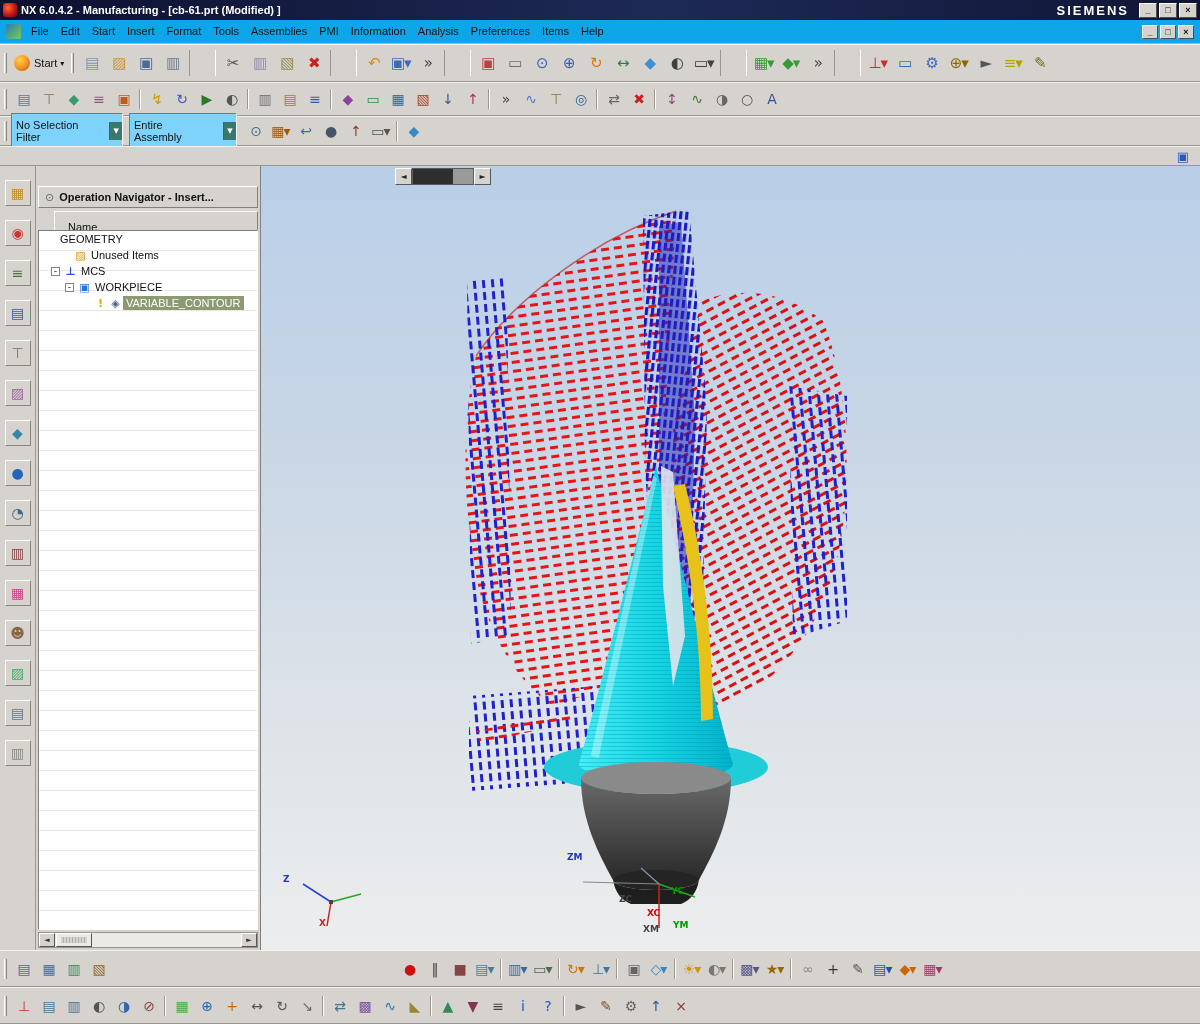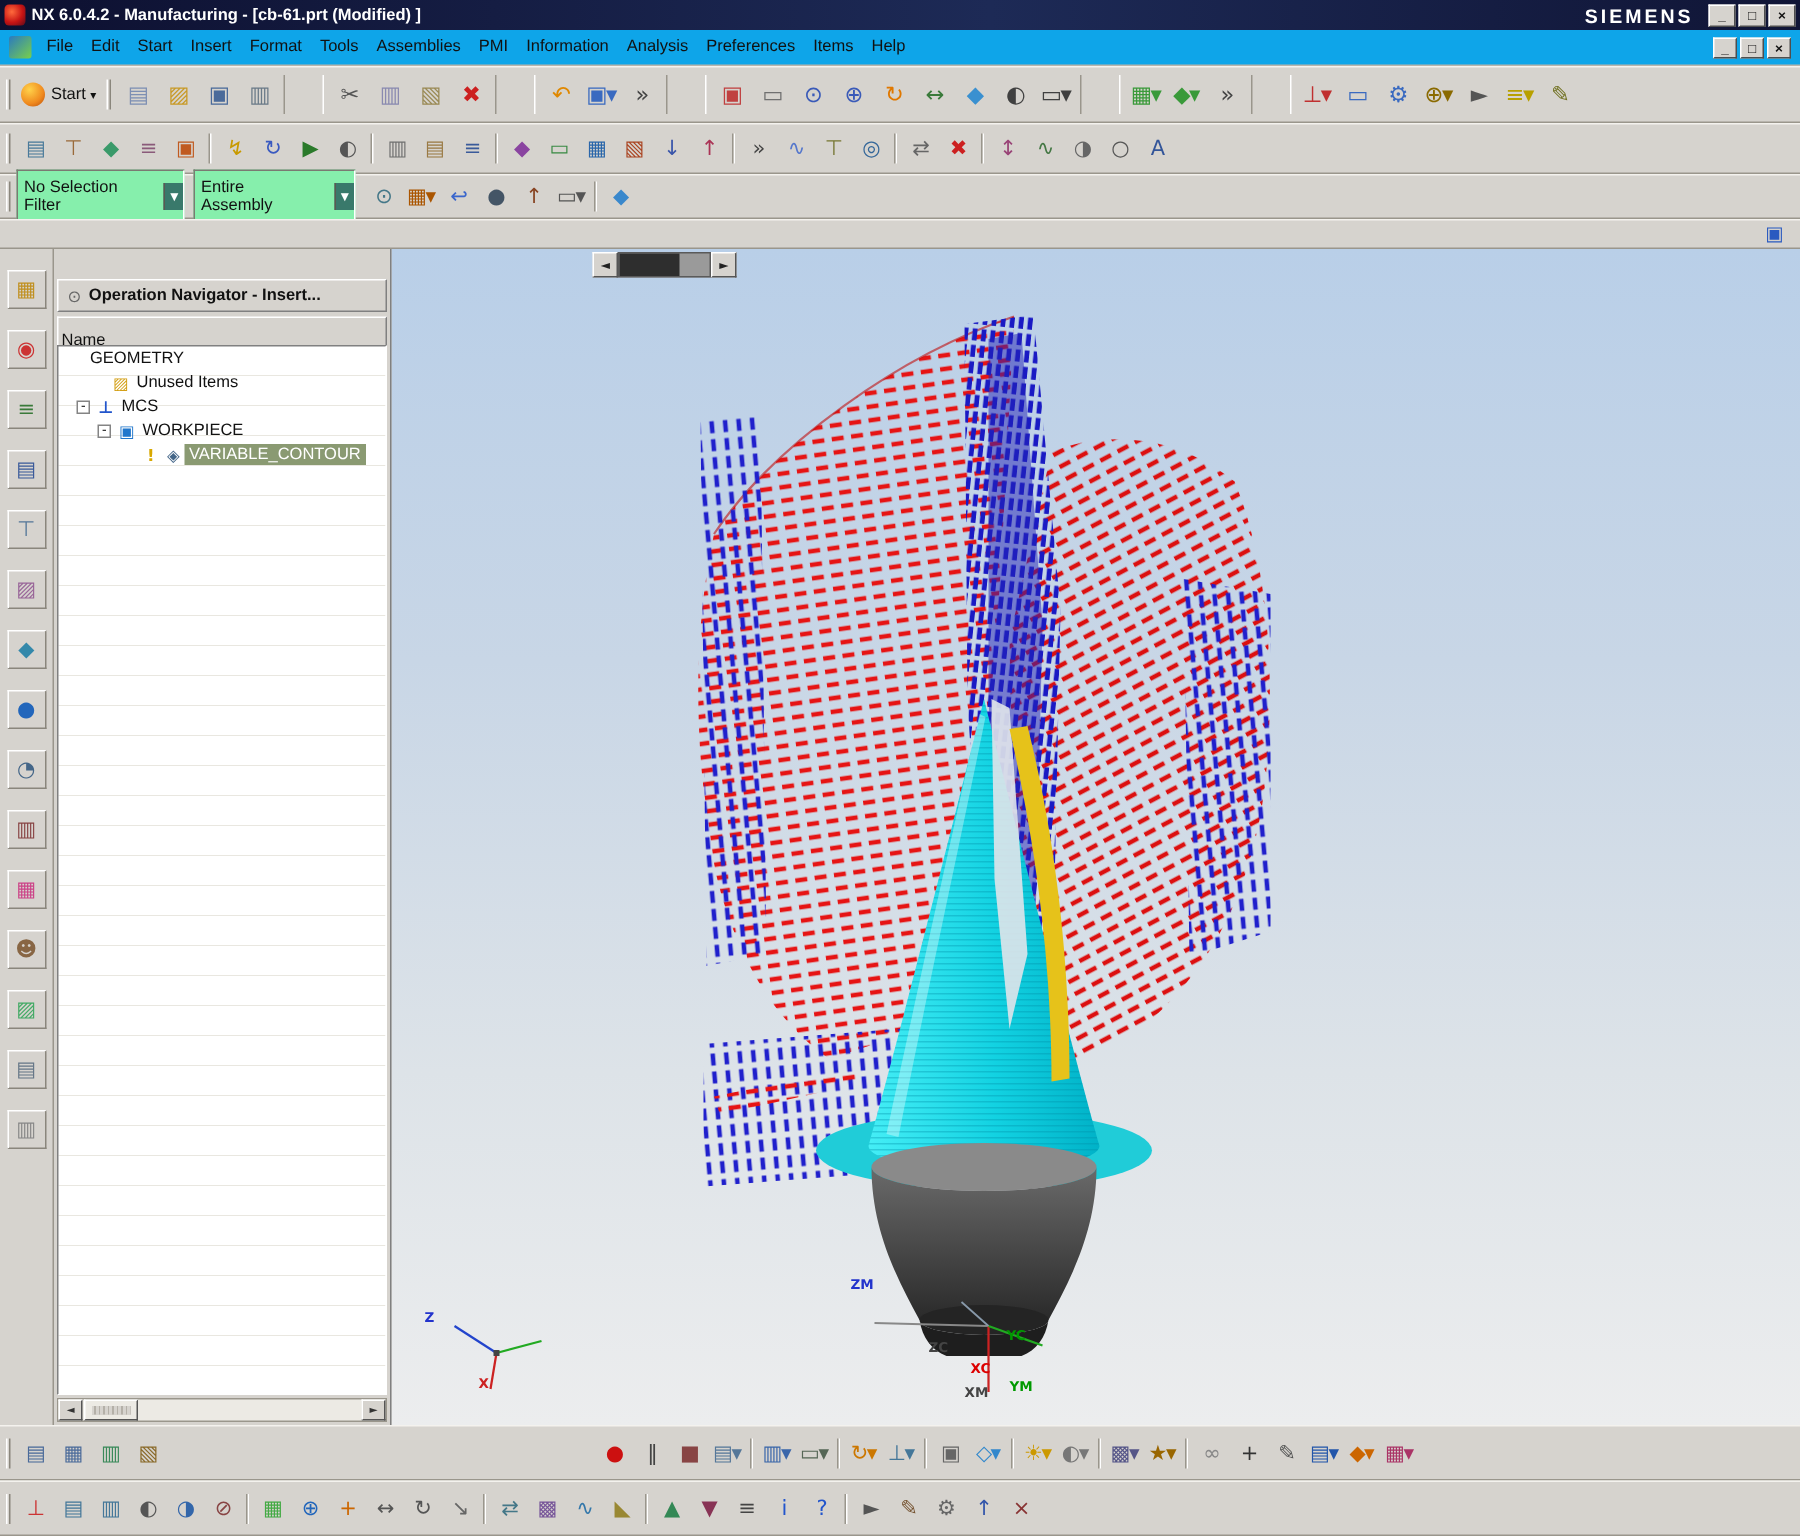--- a/index.html
+++ b/index.html
@@ -46,21 +46,21 @@
   [data-name="separator"]{width:2px;height:20px;border-left:1px solid #9a968c;border-right:1px solid #ffffff;
     margin:0 3px;flex:none;}
   [data-name="gap"]{width:286px;height:1px;flex:none;}
   .startbtn{display:flex;align-items:center;height:26px;padding:0 6px 0 3px;flex:none;
     font-size:11px;color:#111;}
   .start-ico{width:16px;height:16px;border-radius:8px;margin-right:4px;
     background:radial-gradient(circle at 35% 30%,#ffd24a,#f08a1e 60%,#b84a0a);}
   .startbtn .dd{font-size:8px;margin-left:3px;font-family:"DejaVu Sans",sans-serif;}
 
   
-  .xpsel{height:36px;background:#86efac;border:1px solid;border-color:#7a7a72 #ffffff #ffffff #7a7a72;
+  .xpsel{height:36px;background:#7dd3fc;border:1px solid;border-color:#7a7a72 #ffffff #ffffff #7a7a72;
     display:flex;align-items:center;font-size:11px;color:#111;padding-left:4px;margin-right:6px;flex:none;gap:28px;}
   .xpsel .selbtn{margin-left:auto;width:17px;height:18px;background:#39796b;color:#fff;
     display:flex;align-items:center;justify-content:center;font-size:7px;
     border-left:1px solid #5a5a52;font-family:"DejaVu Sans",sans-serif;}
   .cueico{margin-left:auto;width:16px;height:16px;display:flex;align-items:center;justify-content:center;
     color:#2a5ac0;font-size:13px;font-family:"DejaVu Sans",sans-serif;margin-right:6px;}
 
   
   #main{position:absolute;left:0;top:166px;width:1200px;height:784px;}
   #resourcebar{position:absolute;left:0;top:0;width:36px;height:784px;background:#d6d3ce;
@@ -68,23 +68,23 @@
   .resico{width:26px;height:26px;margin:14px auto 0;background:#d6d3ce;
     border:1px solid;border-color:#ffffff #8a867c #8a867c #ffffff;
     display:flex;align-items:center;justify-content:center;font-size:14px;
     font-family:"DejaVu Sans",sans-serif;}
 
   #navigator{position:absolute;left:36px;top:0;width:224px;height:784px;background:#d6d3ce;}
   .nav-head{height:22px;margin:20px 2px 0 2px;background:#d6d3ce;
     border:1px solid;border-color:#ffffff #808080 #808080 #ffffff;
     display:flex;align-items:center;gap:5px;padding:0 6px;font-weight:bold;font-size:11px;color:#111;}
   .nav-pin{font-size:11px;color:#666;font-family:"DejaVu Sans",sans-serif;font-weight:normal;}
-  .nav-colhead{height:32px;margin:3px 2px 0 2px;background:#d6d3ce;
+  .nav-colhead{height:32px;margin:3px 2px 0 18px;background:#d6d3ce;
     border:1px solid;border-color:#ffffff #808080 #808080 #ffffff;
-    font-size:11px;color:#111;padding-left:2px;display:flex;align-items:center;}
+    font-size:11px;color:#111;padding-left:13px;display:flex;align-items:center;}
   .tree{position:absolute;top:64px;bottom:20px;left:2px;right:2px;background:#fff;
     border:1px solid;border-color:#808080 #ffffff #ffffff #808080;overflow:hidden;
     background-image:repeating-linear-gradient(180deg,#ffffff 0 19px,#e9e7e0 19px 20px);}
   .trow{height:16px;display:flex;align-items:center;font-size:11px;color:#111;}
   .texp{width:9px;height:9px;border:1px solid #848484;background:#fff;font-size:9px;line-height:7px;
     text-align:center;margin-right:3px;flex:none;font-family:"DejaVu Sans Mono",monospace;}
   .texp:empty{visibility:hidden;}
   .tico{width:15px;text-align:center;font-size:11px;flex:none;font-family:"DejaVu Sans",sans-serif;font-weight:bold;}
   .tico:empty{display:none;}
   .tlabel{padding:1px 3px;white-space:nowrap;}

